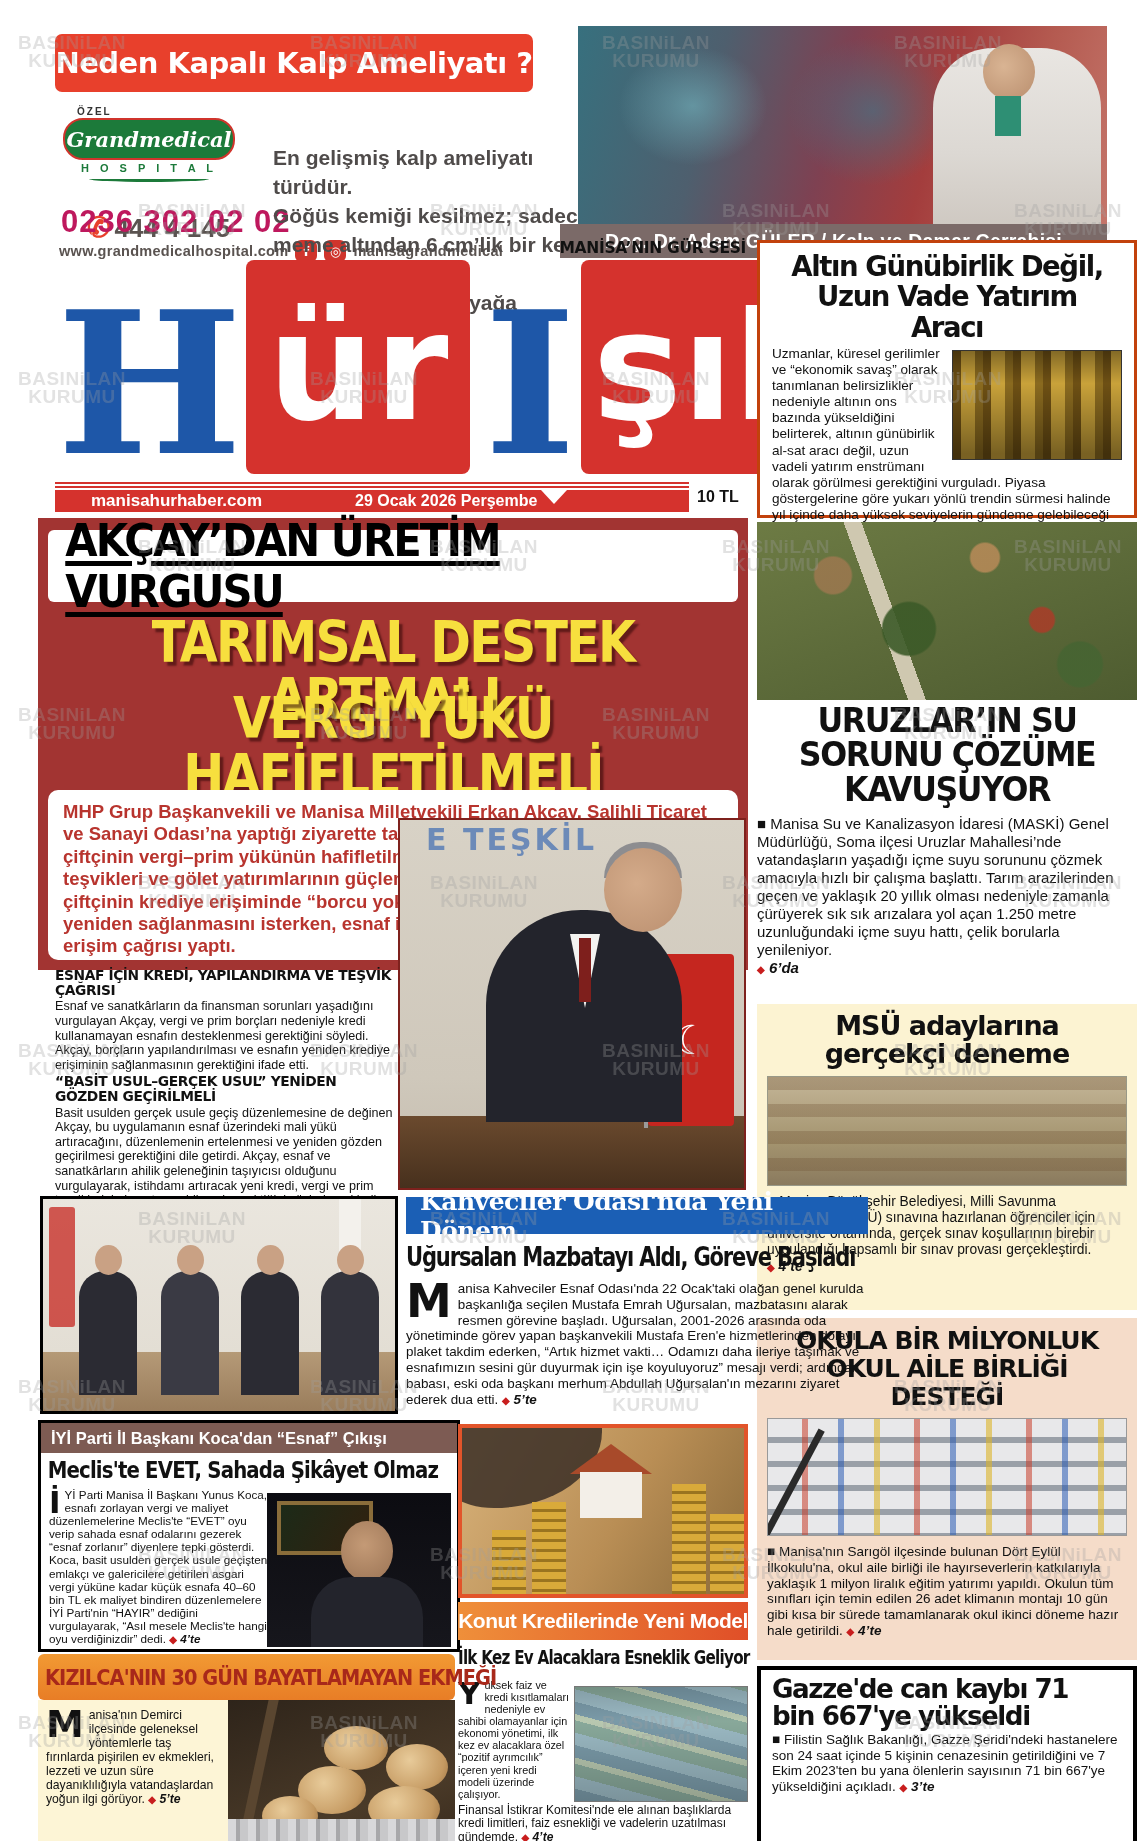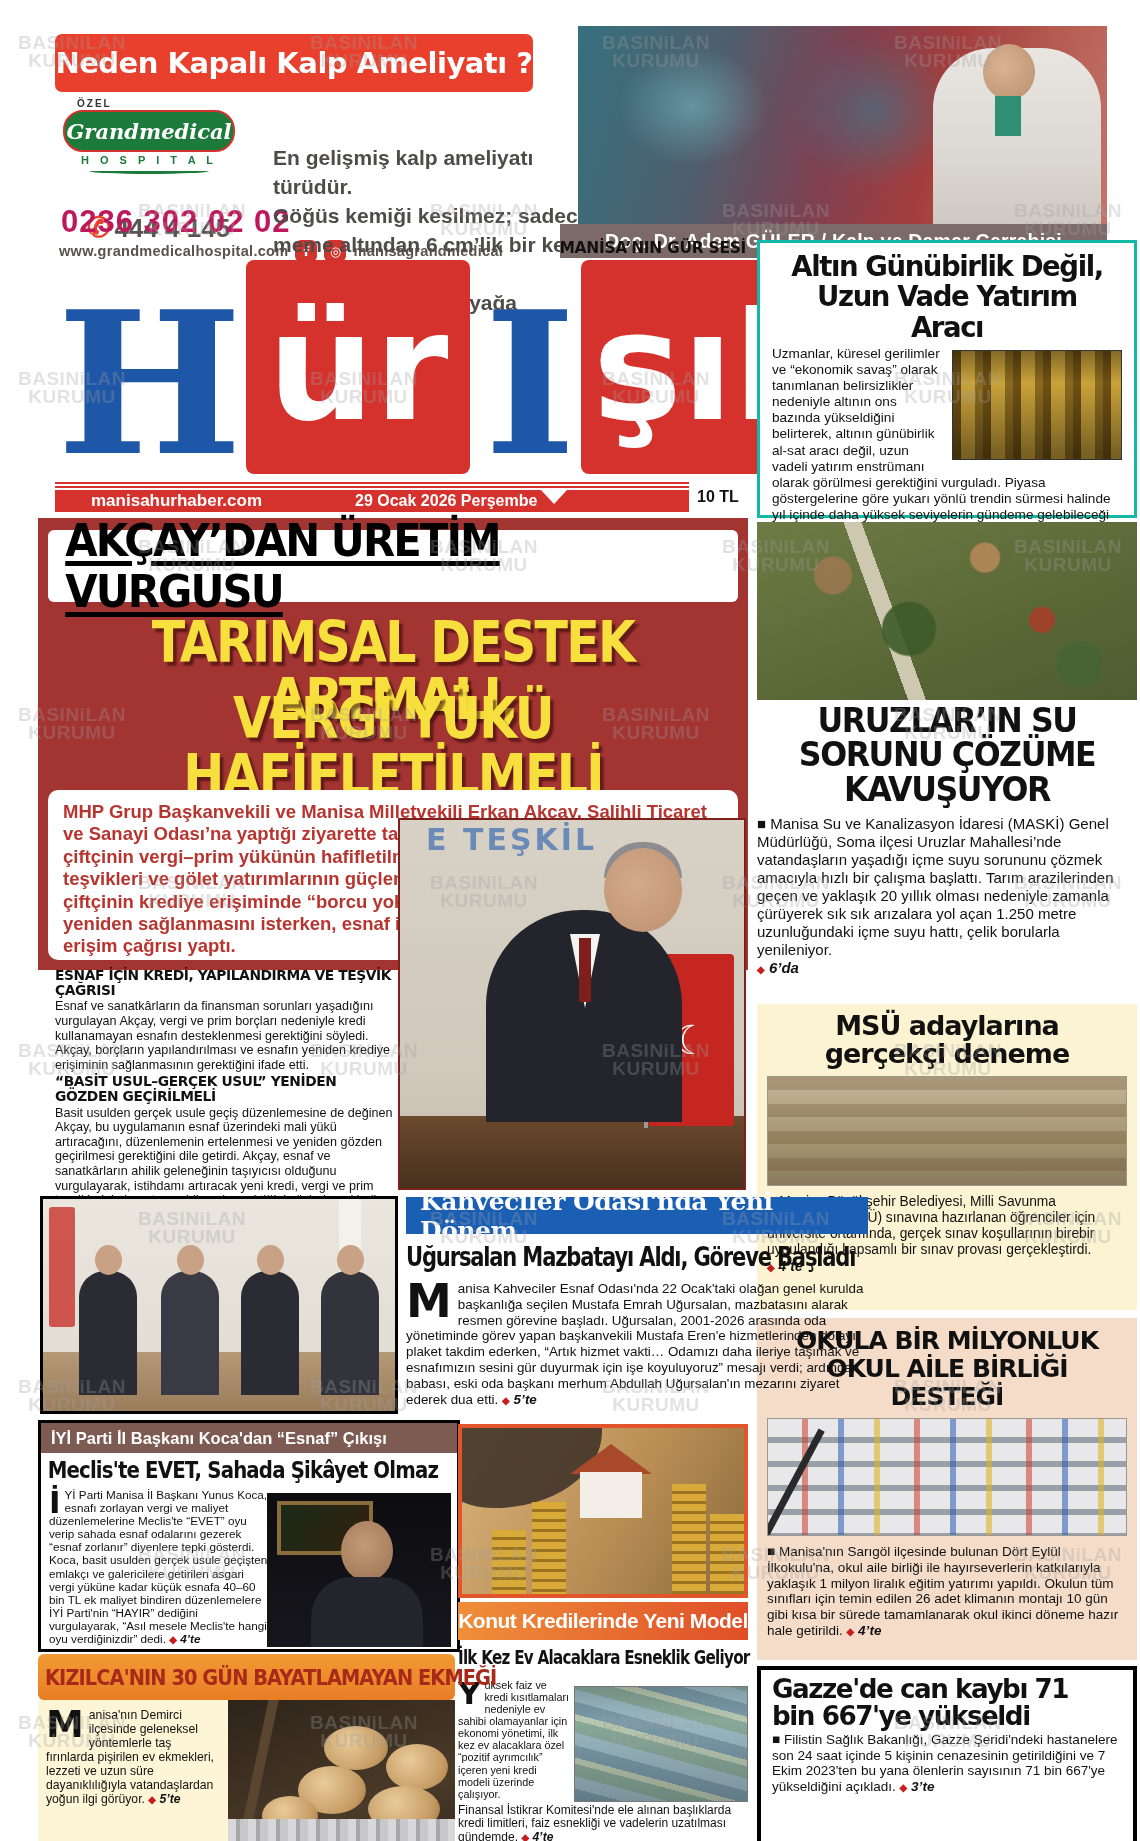--- a/index.html
+++ b/index.html
@@ -11,21 +11,21 @@
   
   #wm{position:absolute;inset:0;z-index:60;pointer-events:none;}
   .wmk{position:absolute;white-space:pre-line;font:800 19px/0.95 "Liberation Sans",sans-serif;
        color:rgba(158,158,158,.30);letter-spacing:.5px;text-align:center;}
 
   
   #ad{left:35px;top:26px;width:1072px;height:232px;}
   .ad-banner{position:absolute;left:20px;top:8px;width:478px;height:58px;background:#e8402c;
              border-radius:7px;display:flex;align-items:center;justify-content:center;
              color:#fff;font:700 29px "DejaVu Sans",sans-serif;letter-spacing:-.5px;}
-  .ad-logo{position:absolute;left:28px;top:72px;width:172px;text-align:center;}
+  .ad-logo{position:absolute;left:28px;top:80px;width:172px;text-align:center;}
   .ozel{font:700 10px "Liberation Sans",sans-serif;letter-spacing:2px;color:#333;text-align:left;padding-left:14px;}
   .gpill{margin-top:1px;background:#1c7a3a;border:2px solid #d0342c;border-radius:20px;
          height:42px;display:flex;align-items:center;justify-content:center;
          color:#fff;font:italic 700 21px "DejaVu Serif",serif;}
   .hosp{font:700 11px "Liberation Sans",sans-serif;letter-spacing:4px;color:#1c7a3a;margin-top:2px;}
   .swoosh{height:6px;border-bottom:3px solid #1c7a3a;border-radius:50%;width:120px;margin:2px auto 0;}
   .ad-phone1{position:absolute;left:52px;top:148px;font:800 26px "Liberation Sans",sans-serif;color:#5a5350;margin-top:37px;}
   .ph-ico{color:#e8402c;font-size:28px;margin-right:4px;}
   .ad-phone2{position:absolute;left:26px;top:178px;font:800 31px "Liberation Sans",sans-serif;color:#be185d;letter-spacing:1px;}
   .ad-webrow{position:absolute;left:24px;top:214px;display:flex;align-items:center;gap:7px;}
@@ -100,21 +100,21 @@
   .tie{position:absolute;left:93px;top:28px;width:12px;height:64px;background:#7e1f1c;}
   .head{position:absolute;left:118px;top:-62px;width:78px;height:84px;border-radius:50%;
         background:radial-gradient(circle at 42% 42%,#d4ab8a,#bb9070);}
   .hair{position:absolute;left:118px;top:-68px;width:78px;height:36px;border-radius:40px 40px 0 0;
         background:#8d8d90;}
   .flag{position:absolute;right:10px;bottom:62px;width:86px;height:172px;background:#c5261f;border-radius:4px;
         display:flex;align-items:center;justify-content:center;color:#fff;font-size:40px;}
   .flagpole{position:absolute;right:96px;bottom:60px;width:4px;height:236px;background:#9a9a9a;}
 
   
-  #goldbox{left:757px;top:240px;width:380px;height:278px;border:3px solid #14b8a6;background:#fff;padding:8px 12px;}
+  #goldbox{left:757px;top:240px;width:380px;height:278px;border:3px solid #c2410c;background:#fff;padding:8px 12px;}
   .gold-title{font:700 29px/1.05 "DejaVu Sans",sans-serif;letter-spacing:-1.5px;text-align:center;
               white-space:pre-line;transform:scaleX(.95);}
   .gold-body{margin-top:4px;font:400 13.6px/1.18 "Liberation Sans",sans-serif;}
   .gold-img{float:right;width:170px;height:110px;margin:4px 0 4px 8px;border:1px solid #333;
             background:linear-gradient(180deg,rgba(0,0,0,.35),rgba(0,0,0,0) 30%,rgba(0,0,0,.4) 95%),
             repeating-linear-gradient(90deg,#6e5014 0 8px,#c9a23a 8px 22px,#8a6a1f 22px 30px);}
   #village{left:757px;top:522px;width:380px;height:178px;
            background:
             radial-gradient(circle at 20% 30%,rgba(160,120,80,.8) 0 18px,transparent 20px),
             radial-gradient(circle at 60% 20%,rgba(190,140,90,.8) 0 14px,transparent 16px),

